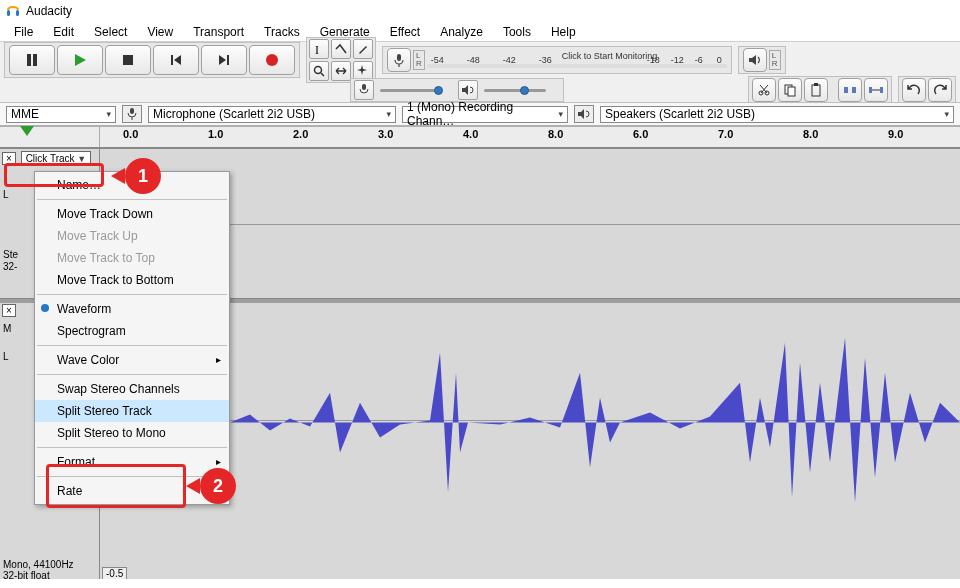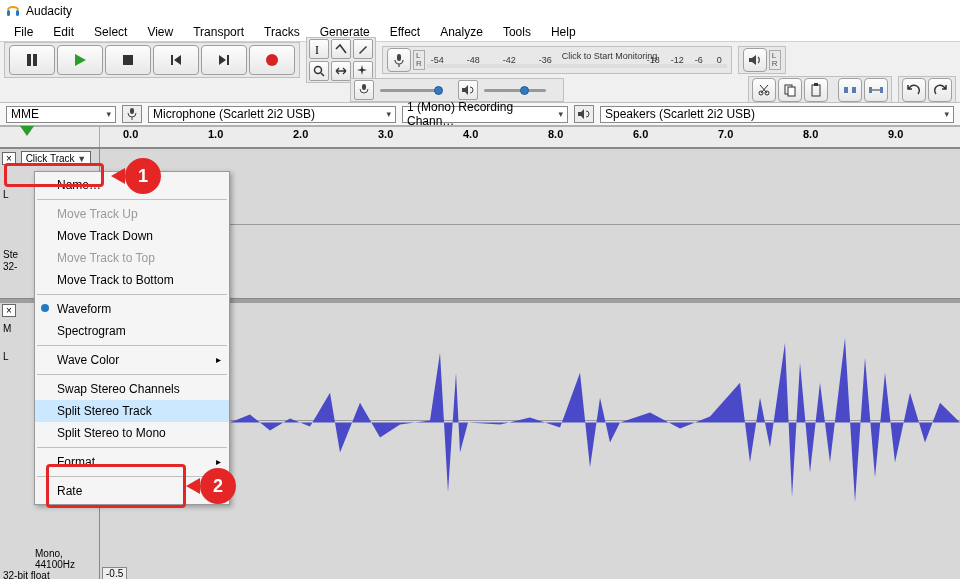--- a/index.html
+++ b/index.html
@@ -507,21 +507,21 @@
       <div class="mid-line"></div>
     </div>
   </div>
   <div class="wave-sep"></div>
 
   <div class="track-row" style="height:280px;">
     <div class="track-panel">
       <span class="track-x">×</span>
       <div style="position:absolute; top:20px; left:3px;">M</div>
       <div style="position:absolute; top:48px; left:3px;">L</div>
-      <div style="position:absolute; bottom:12px; left:3px; font-size:10px;margin-left:32px;">Mono, 44100Hz</div>
+      <div style="position:absolute; bottom:12px; left:3px; font-size:10px;">Mono, 44100Hz</div>
       <div style="position:absolute; bottom:1px; left:3px; font-size:10px;">32-bit float</div>
     </div>
     <div class="wave-canvas wave-bottom" style="height:280px;">
       <div class="mid-line" style="top:42%;"></div>
       <svg class="waveform-svg" viewBox="0 0 860 280" preserveAspectRatio="none">
         <path fill="#4a4ac8" d="M0,120 
           L40,120 L42,80 L46,155 L50,110 L60,120
           L80,120 L90,95 L100,142 L115,108 L130,120
           L150,112 L170,128 L190,116 L210,124
           L230,90 L240,150 L260,100 L280,135
@@ -536,22 +536,22 @@
           L810,90 L825,140 L840,100 L860,120
           L860,120 L0,120 Z"></path>
       </svg>
       <div style="position:absolute; left:2px; bottom:2px; border:1px solid #888; background:#eee; padding:0 3px; font-size:10px;">-0.5</div>
     </div>
   </div>
 
   <div class="context-menu" style="top:22px;">
     <div class="cm-item">Name…</div>
     <div class="cm-sep"></div>
+    <div class="cm-item">Move Track Down</div>
     <div class="cm-item disabled">Move Track Up</div>
-    <div class="cm-item">Move Track Down</div>
     <div class="cm-item disabled">Move Track to Top</div>
     <div class="cm-item">Move Track to Bottom</div>
     <div class="cm-sep"></div>
     <div class="cm-item"><span class="cm-bullet"></span><span>Waveform</span></div>
     <div class="cm-item">Spectrogram</div>
     <div class="cm-sep"></div>
     <div class="cm-item"><span>Wave Color</span><span class="submenu-arrow">▸</span></div>
     <div class="cm-sep"></div>
     <div class="cm-item">Swap Stereo Channels</div>
     <div class="cm-item highlight">Split Stereo Track</div>

